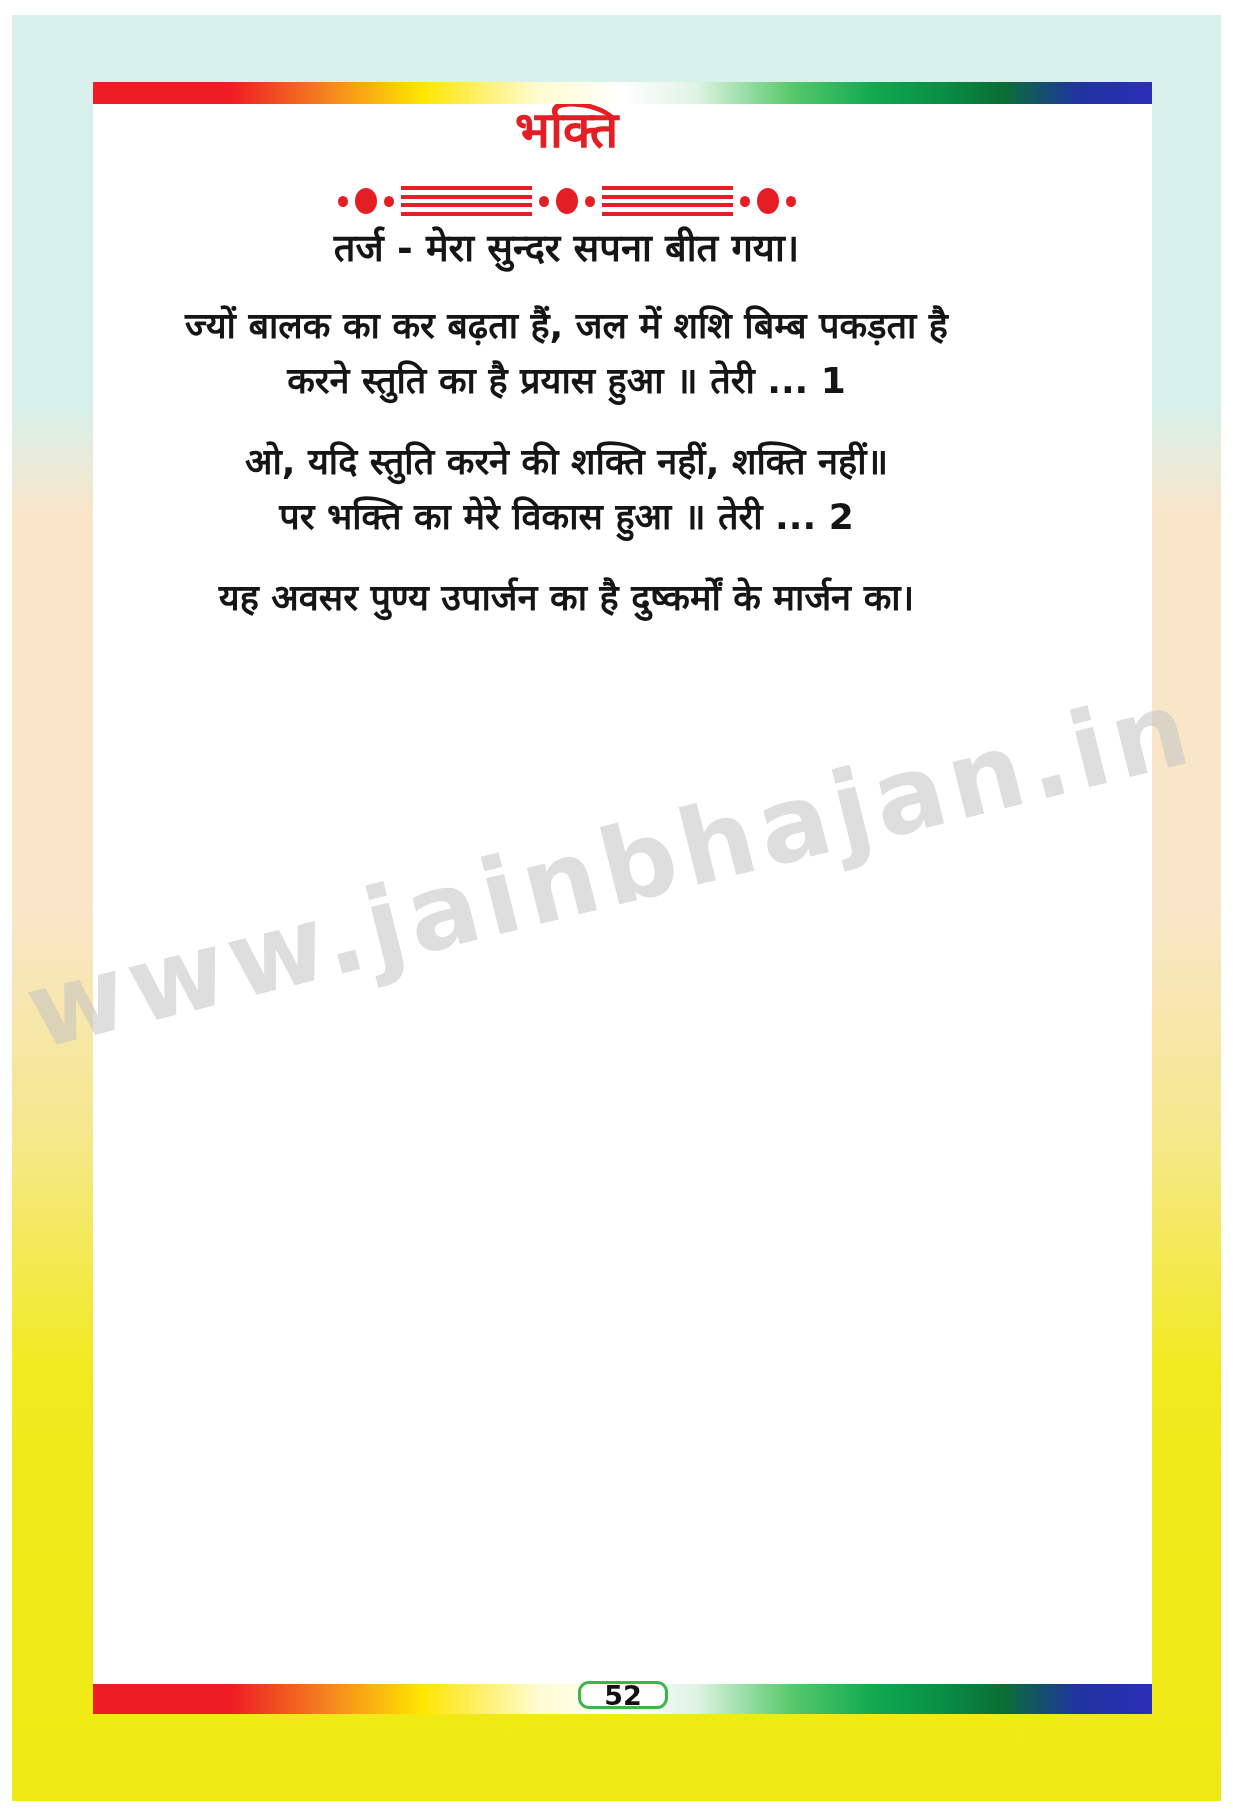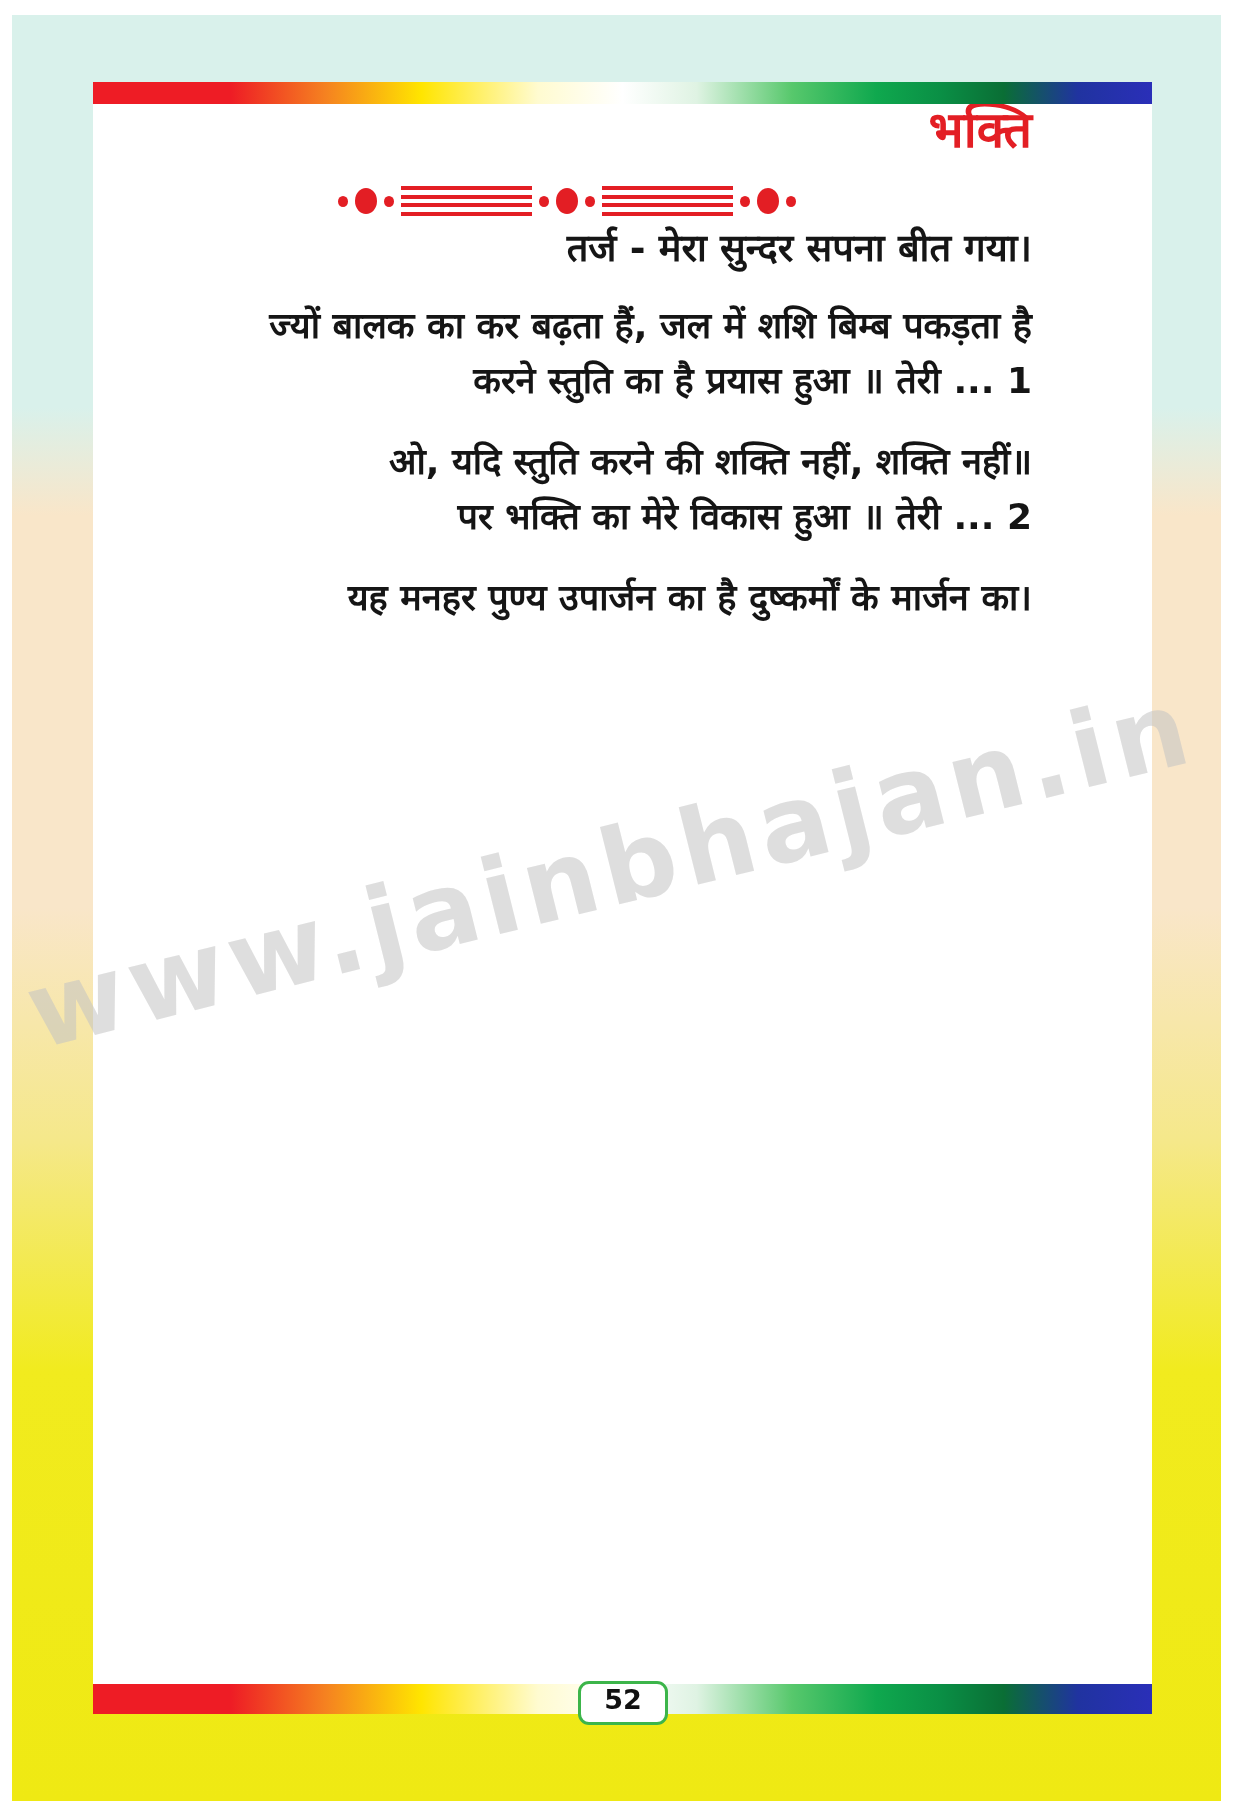--- a/index.html
+++ b/index.html
@@ -32,21 +32,21 @@
   }
   .rainbow {
     position:absolute; left:0; width:1059px;
     background:linear-gradient(90deg,
       #ee1c25 0%, #ee1c25 13%, #f58220 22%, #ffe500 31%,
       #fffbd0 42%, #ffffff 50%, #dff3e3 57%, #57c86c 66%,
       #0fa84e 74%, #0a8f45 80%, #0a6e35 86%, #2033a0 93%, #2a2fb8 100%);
   }
   .bar-top { top:0; height:22px; }
   .bar-bottom { bottom:0; height:30px; }
-  .content-inner { margin-right:120px; text-align:right; color:#151515;padding-left:8px; }
+  .content-inner { margin-right:120px; text-align:center; color:#151515;padding-left:8px; }
   .title {
     margin:18px 0 0 0; font-size:50px; line-height:60px; font-weight:bold;
     color:var(--title-red,#e31e24);
   }
   .divider {
     margin-top:26px; height:30px;
     display:flex; justify-content:center; align-items:center; gap:7px;
   }
   .dot { background:var(--divider-red,#e31e24); border-radius:50%; display:inline-block; }
   .dot.s { width:10px; height:11px; }
@@ -54,23 +54,23 @@
   .lines {
     width:131px; height:30px; display:inline-block;
     background:repeating-linear-gradient(180deg,
       var(--divider-red,#e31e24) 0px, var(--divider-red,#e31e24) 4px,
       rgba(0,0,0,0) 4px, rgba(0,0,0,0) 8.7px);
   }
   .tune { margin-top:8px; font-size:38px; line-height:48px; font-weight:bold; }
   .stanza { margin-top:26px; }
   .stanza .line { font-size:36px; line-height:55px; font-weight:bold; }
   .page-number {
-    position:absolute; left:578px; top:1681px; width:90px; height:44px; z-index:5;
+    position:absolute; left:578px; top:1681px; width:90px; height:28px; z-index:5;
     background:#ffffff; border:3px solid var(--badge-green,#3cb54a); border-radius:11px;
-    box-sizing:border-box; display:flex; align-items:flex-start; justify-content:center;
+    box-sizing:border-box; display:flex; align-items:center; justify-content:center;
     font-size:27px; font-weight:bold; color:#111111;
   }
 </style>
 </head>
 <body>
 
 <div class="page">
 
   <div class="bg-frame"></div>
 
@@ -105,21 +105,21 @@
         <div class="line">ज्यों बालक का कर बढ़ता हैं, जल में शशि बिम्ब पकड़ता है</div>
         <div class="line">करने स्तुति का है प्रयास हुआ ॥ तेरी ... 1</div>
       </div>
 
       <div class="stanza">
         <div class="line">ओ, यदि स्तुति करने की शक्ति नहीं, शक्ति नहीं॥</div>
         <div class="line">पर भक्ति का मेरे विकास हुआ ॥ तेरी ... 2</div>
       </div>
 
       <div class="stanza">
-        <div class="line">यह मनहर पुण्य उपार्जन का है दुष्कर्मों के मार्जन का।</div>
+        <div class="line">यह अवसर पुण्य उपार्जन का है दुष्कर्मों के मार्जन का।</div>
       </div>
     </div>
 
     <div class="rainbow bar-bottom"></div>
   </div>
 
   <div class="page-number">
     <span>52</span>
   </div>
 

